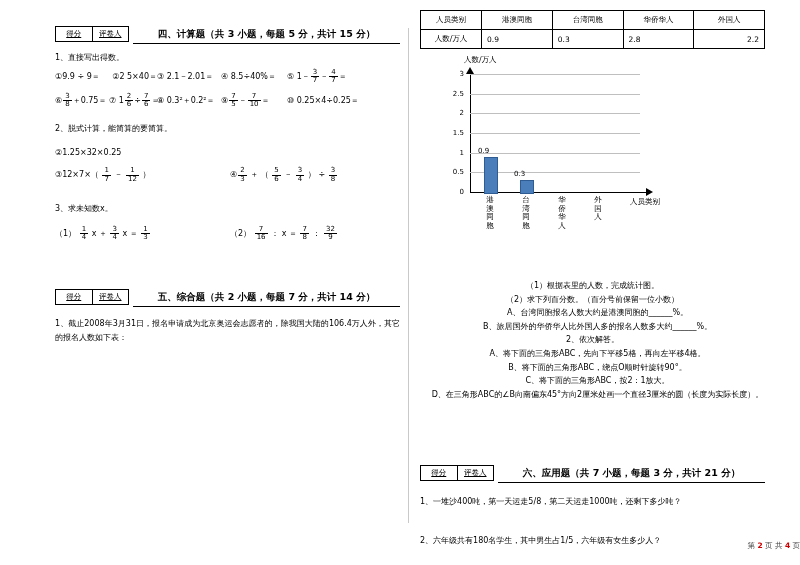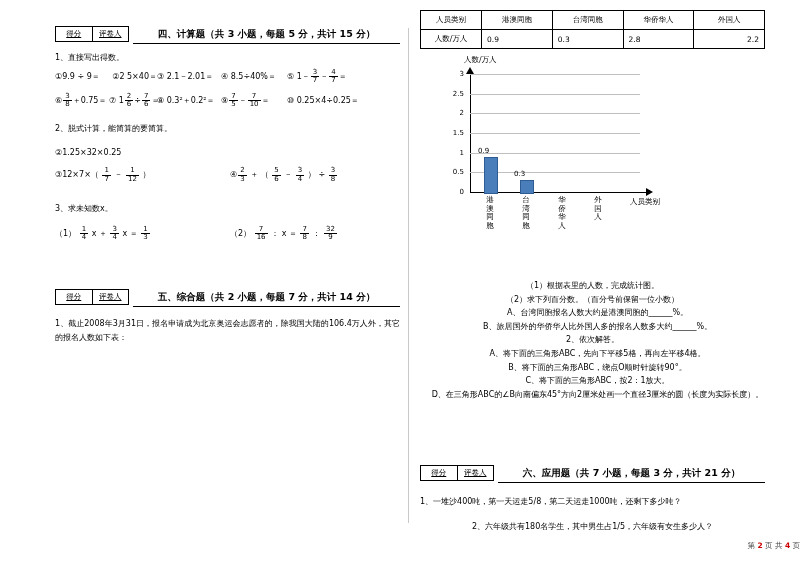--- a/index.html
+++ b/index.html
@@ -217,21 +217,21 @@
           <div>得分</div>
           <div>评卷人</div>
         </div>
       </div>
       <div style="margin-left:78px;margin-top:-16px;">
         <div class="section-title">六、应用题（共 7 小题，每题 3 分，共计 21 分）</div>
       </div>
     </div>
 
     <div class="tiny" style="margin-top:12px;">1、一堆沙400吨，第一天运走5/8，第二天运走1000吨，还剩下多少吨？</div>
-    <div class="tiny" style="margin-top:12px;text-align:center;">2、六年级共有180名学生，其中男生占1/5，六年级有女生多少人？</div>
+    <div class="tiny" style="margin-top:26px;">2、六年级共有180名学生，其中男生占1/5，六年级有女生多少人？</div>
 
   </div>
 
   <div class="footer">
     <span>第</span>
     <span class="pnum">2</span>
     <span>页 共</span>
     <span class="pnum">4</span>
     <span>页</span>
   </div>

